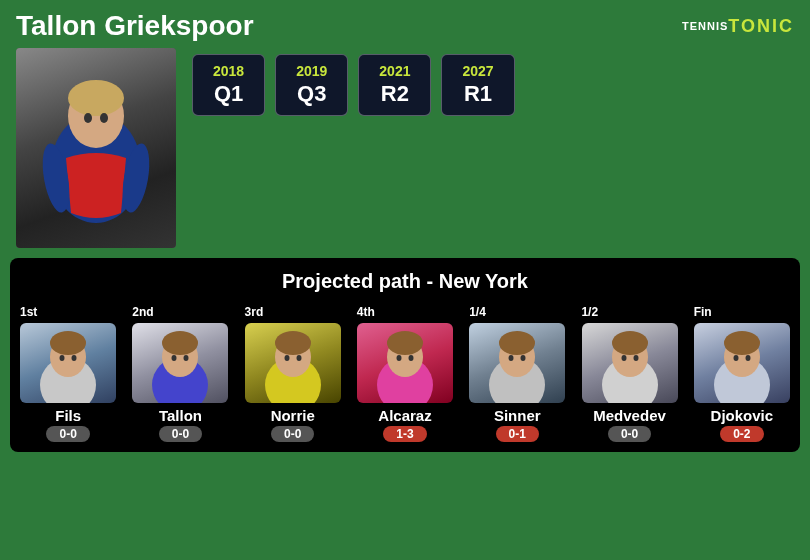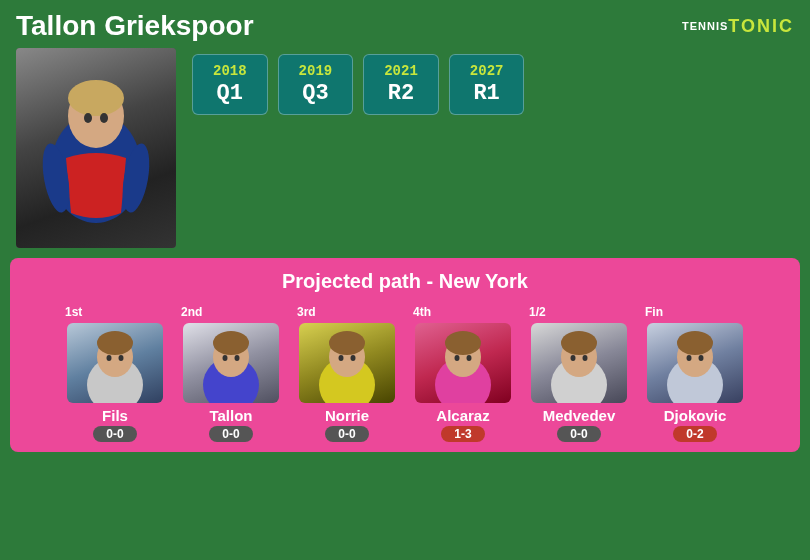--- a/index.html
+++ b/index.html
@@ -78,45 +78,44 @@
 
     
     .year-badges {
       display: flex;
       gap: 10px;
       flex-wrap: wrap;
       align-items: flex-start;
       padding-top: 6px;
     }
     .year-badge {
-      background: #0f766e;
+      background: #0f172a;
       border: 1px solid rgba(255,255,255,0.3);
       border-radius: 6px;
       padding: 8px 20px;
       text-align: center;
       min-width: 70px;
-      font-family: Liberation Mono, monospace;
     }
     .year-badge .year {
       color: #c8e63c;
       font-size: 14px;
       font-weight: bold;
       display: block;
     }
     .year-badge .round {
       color: white;
       font-size: 22px;
       font-weight: bold;
       display: block;
       margin-top: 2px;
     }
 
     
     .projected-section {
-      background: #ec4899;
+      background: #000000;
       margin: 0 10px;
       border-radius: 8px;
       padding: 12px 10px 10px;
     }
     .projected-title {
       text-align: center;
       color: white;
       font-size: 20px;
       font-weight: bold;
       margin-bottom: 12px;
@@ -301,20 +300,38 @@
           <ellipse cx="48" cy="20" rx="18" ry="12" fill="#8a6030"></ellipse>
 
           <ellipse cx="42" cy="35" rx="2.5" ry="3" fill="#333"></ellipse>
           <ellipse cx="54" cy="35" rx="2.5" ry="3" fill="#333"></ellipse>
         </svg>
       </div>
       <span class="player-card-name">Alcaraz</span>
       <span class="player-card-score score-negative">1-3</span>
     </div>
       <div class="player-card">
+      <span class="round-label">1/4</span>
+      <div class="player-avatar av-sinner" style="background: linear-gradient(160deg, #c0d0e0 0%, #708090 50%, #304050 100%);">
+        <svg viewBox="0 0 96 80" width="96" height="80" xmlns="http://www.w3.org/2000/svg">
+
+          <ellipse cx="48" cy="62" rx="28" ry="28" fill="#c0c0c0"></ellipse>
+
+          <ellipse cx="48" cy="34" rx="18" ry="20" fill="#d4a882"></ellipse>
+
+          <ellipse cx="48" cy="20" rx="18" ry="12" fill="#8a6030"></ellipse>
+
+          <ellipse cx="42" cy="35" rx="2.5" ry="3" fill="#333"></ellipse>
+          <ellipse cx="54" cy="35" rx="2.5" ry="3" fill="#333"></ellipse>
+        </svg>
+      </div>
+      <span class="player-card-name">Sinner</span>
+      <span class="player-card-score score-negative">0-1</span>
+    </div>
+      <div class="player-card">
       <span class="round-label">1/2</span>
       <div class="player-avatar av-medvedev" style="background: linear-gradient(160deg, #d8d8d8 0%, #888898 50%, #484858 100%);">
         <svg viewBox="0 0 96 80" width="96" height="80" xmlns="http://www.w3.org/2000/svg">
 
           <ellipse cx="48" cy="62" rx="28" ry="28" fill="#d0d0d0"></ellipse>
 
           <ellipse cx="48" cy="34" rx="18" ry="20" fill="#d4a882"></ellipse>
 
           <ellipse cx="48" cy="20" rx="18" ry="12" fill="#8a6030"></ellipse>
 

